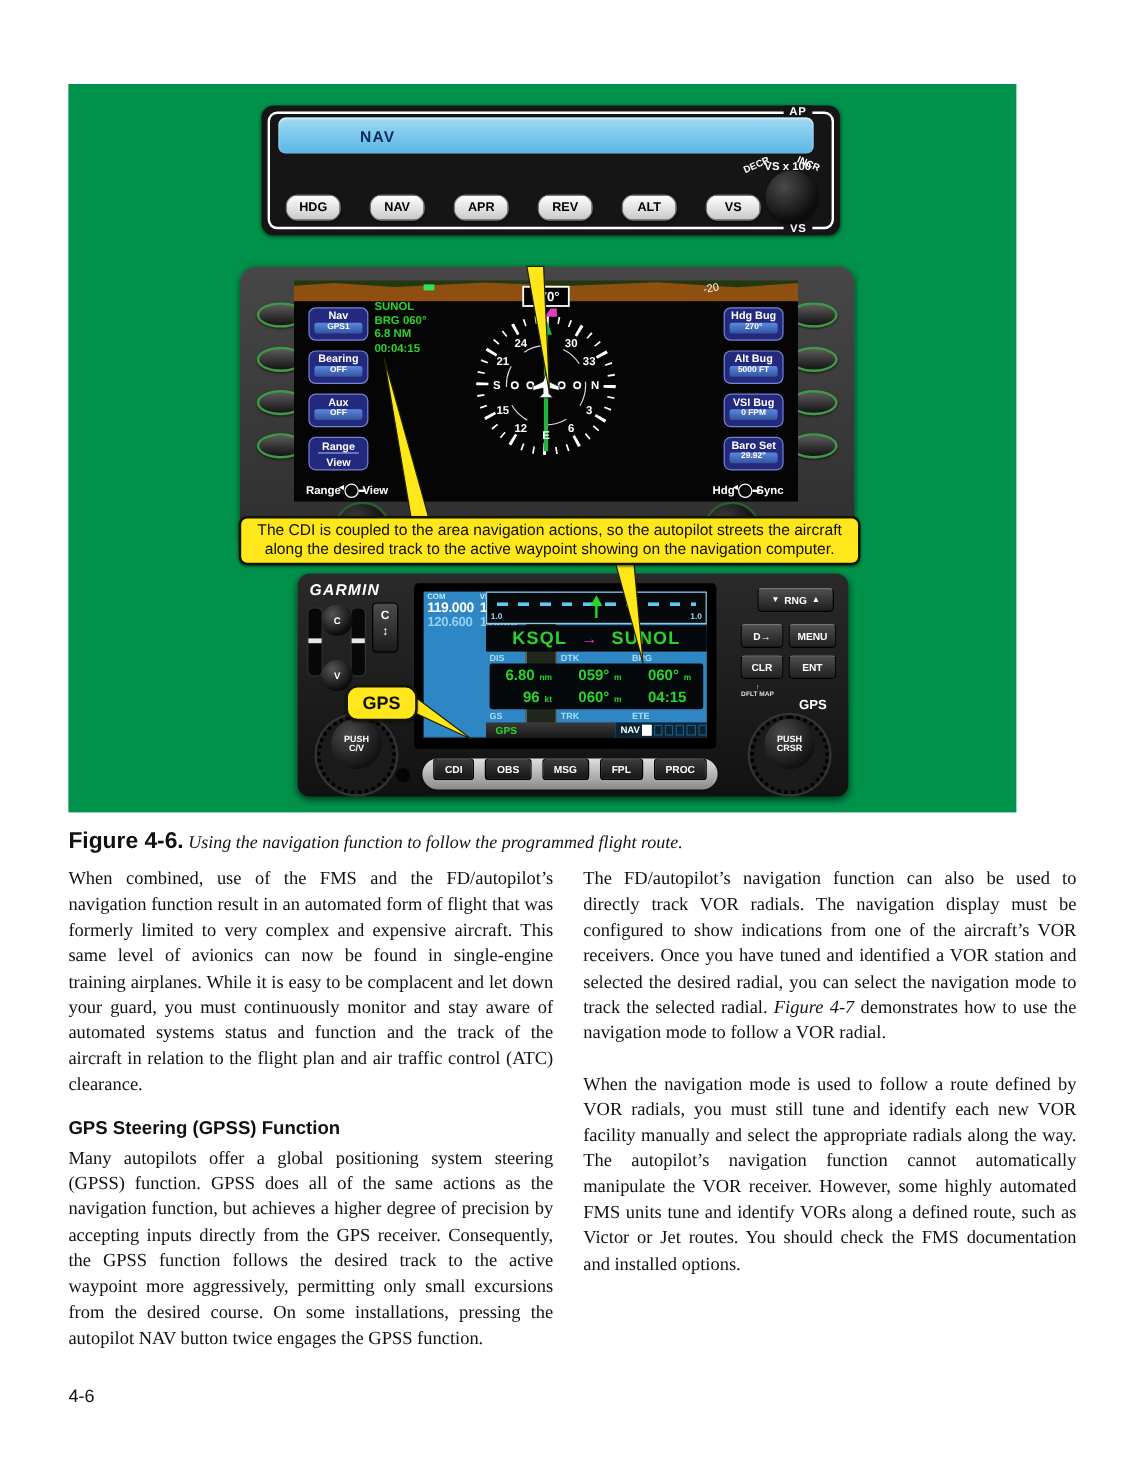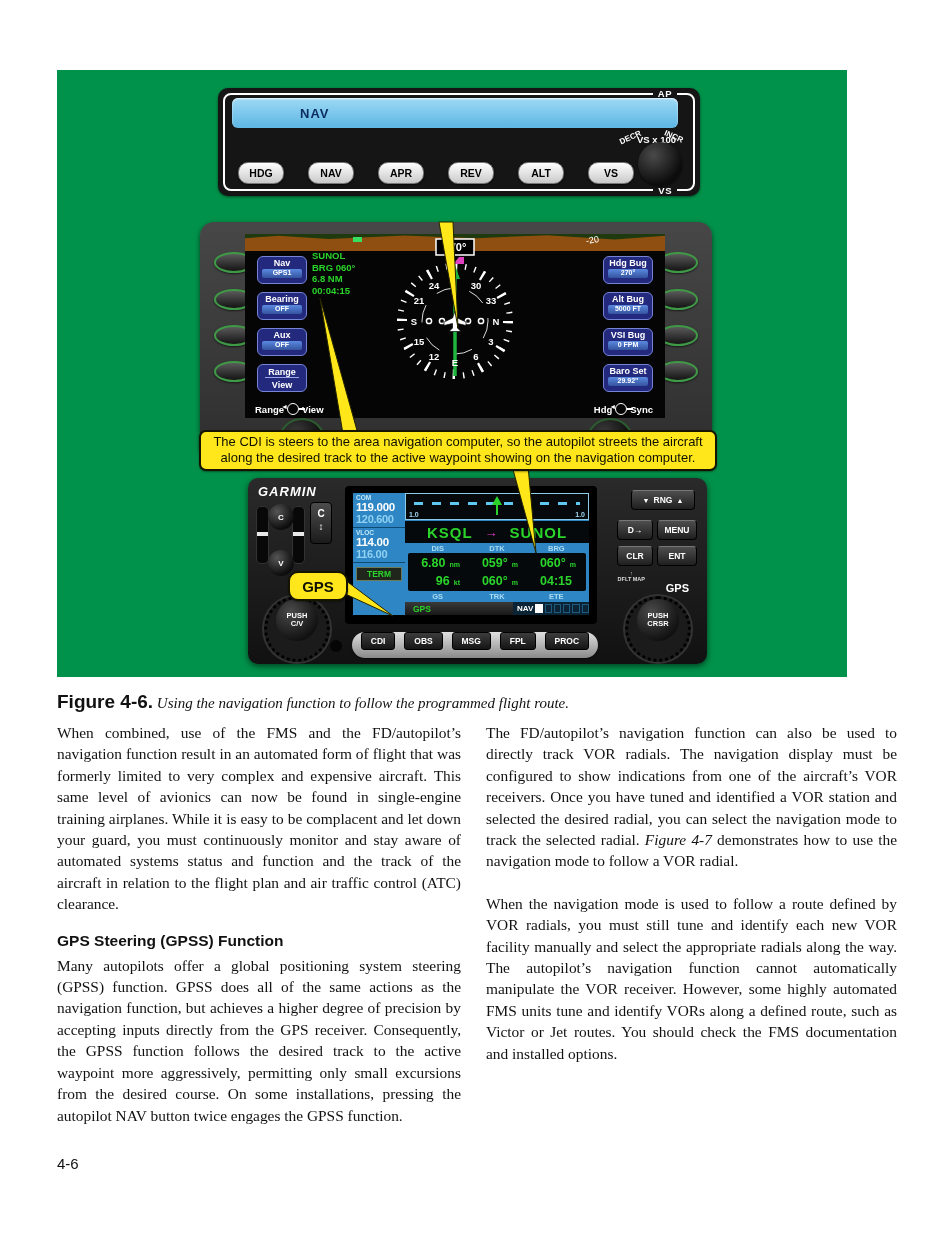--- a/index.html
+++ b/index.html
@@ -57,37 +57,37 @@
   #gps-unit{left:191px;top:408px;width:459px;height:186px;background:linear-gradient(#2a2a2a,#111);border-radius:10px;box-shadow:0 2px 6px rgba(0,0,0,.6);}
   #garmin-logo{position:absolute;left:10px;top:6px;color:#fff;font:bold italic 13px "Liberation Sans",sans-serif;letter-spacing:1px;}
   .slider{position:absolute;width:11px;height:56px;background:#080808;border-radius:5px;border:1px solid #333;}
   .slider::after{content:"";position:absolute;left:0;right:0;height:4px;background:#e8e8e8;top:45%;}
   .sm-knob{position:absolute;width:26px;height:26px;border-radius:50%;background:radial-gradient(circle at 35% 30%,#555,#0d0d0d 70%);color:#fff;font:bold 8px "Liberation Sans",sans-serif;display:flex;align-items:center;justify-content:center;}
   #flip-c{position:absolute;left:62px;top:24px;width:20px;height:36px;background:linear-gradient(#4c4c4c,#1b1b1b);border:1px solid #000;border-radius:4px;color:#fff;font:bold 10px "Liberation Sans",sans-serif;text-align:center;line-height:13px;padding-top:4px;}
   .big-knob{position:absolute;width:60px;height:60px;border-radius:50%;background:#1b1b1b;border:3px dotted #000;box-shadow:0 0 0 2px #333;display:flex;justify-content:center;}
   .big-knob .bk-in{width:42px;height:42px;border-radius:50%;background:radial-gradient(circle at 35% 30%,#4a4a4a,#101010 75%);color:#fff;font:bold 7.5px "Liberation Sans",sans-serif;text-align:center;display:flex;flex-direction:column;align-items:center;justify-content:center;line-height:8.5px;}
   #gps-screen-bezel{position:absolute;left:97px;top:8px;width:252px;height:138px;background:#000;border-radius:4px;}
   #gps-screen{position:absolute;left:8px;top:7px;width:236px;height:122px;background:#2f86c4;display:flex;}
-  #freq-col{width:52px;display:flex;flex-direction:column;font-family:"Liberation Sans",sans-serif;}
+  #freq-col{width:52px;display:flex;flex-direction:row;font-family:"Liberation Sans",sans-serif;}
   .freq-box{border-bottom:1px solid #0d4a74;padding:1px 2px 2px 3px;}
   .freq-lbl{color:#bfe8fb;font-size:6.5px;font-weight:bold;display:block;}
   .freq-a{color:#fff;font-size:11.5px;font-weight:bold;display:block;letter-spacing:-.3px;}
   .freq-s{color:#8fd2f2;font-size:11px;font-weight:bold;display:block;letter-spacing:-.3px;}
   #term-box{margin:4px 3px 0 3px;background:#20261c;border:1px solid #6a7a5a;color:#2ad42a;font:bold 8.5px "Liberation Sans",sans-serif;text-align:center;padding:1px 0;}
   #main-col{flex:1;display:flex;flex-direction:column;font-family:"Liberation Sans",sans-serif;}
   #cdi-strip{height:25px;background:#06090c;border:1.5px solid #8ecbe8;position:relative;}
   #cdi-dash{position:absolute;left:8px;right:8px;top:8px;height:3px;background:repeating-linear-gradient(90deg,#5fc8f0 0 9px,transparent 9px 18px);}
   .cdi-scale{position:absolute;bottom:1px;color:#9fd8f2;font-size:7px;font-weight:bold;}
   #cdi-arrow{position:absolute;left:50%;top:2px;transform:translateX(-50%);width:0;height:0;border-left:5px solid transparent;border-right:5px solid transparent;border-bottom:9px solid #2ad42a;}
   #cdi-stem{position:absolute;left:50%;top:10px;transform:translateX(-50%);width:2px;height:11px;background:#2ad42a;}
   #wpt-row{height:22px;background:#06090c;margin-top:1px;display:flex;align-items:center;justify-content:center;gap:12px;color:#2ad42a;font-weight:bold;font-size:15px;letter-spacing:1px;}
   #wpt-row .arrow{color:#e83cc8;font-size:13px;letter-spacing:0;}
   #fields{flex:1;display:flex;flex-direction:column;padding:0 3px;}
   .fld-lbls{display:flex;color:#aadcf4;font-size:7.5px;font-weight:bold;height:10px;align-items:center;}
-  .fld-lbls span{flex:1;text-align:center;}
+  .fld-lbls span{flex:1;text-align:left;}
   #fld-vals{flex:1;background:#06090c;border-radius:2px;display:flex;flex-direction:column;justify-content:space-around;padding:1px 2px;}
   .val-row{display:flex;}
   .val-row span{flex:1;text-align:right;color:#2ad42a;font-weight:bold;font-size:12.5px;padding-right:4px;}
   .val-row .unit{font-size:7px;}
   #status-bar{height:13px;display:flex;margin-top:1px;}
   #gps-ann{flex:1;background:linear-gradient(#3a3a3a,#181818);color:#2ad42a;font-size:8.5px;font-weight:bold;padding-left:8px;display:flex;align-items:center;}
   #nav-box{width:72px;background:#0a2436;display:flex;align-items:center;gap:2px;padding-left:4px;}
   #nav-box b{color:#fff;font-size:8px;}
   .blk{width:6px;height:7px;background:#0a2436;border:1px solid #1d5a7e;display:inline-block;}
   .blk.on{background:#fff;border-color:#fff;}
@@ -362,21 +362,21 @@
   </div>
 
   <svg id="leaders" class="abs" viewBox="0 0 778 607">
     <polygon points="382,152 396,152 401,258" fill="#ffe719" stroke="#222200" stroke-width="1"></polygon>
     <polygon points="286,364 301,364 263,228" fill="#ffe719" stroke="#222200" stroke-width="1"></polygon>
     <polygon points="455,396 471,396 479,483" fill="#ffe719" stroke="#222200" stroke-width="1"></polygon>
     <polygon points="284,507 284,522 336,546" fill="#ffe719" stroke="#222200" stroke-width="1"></polygon>
   </svg>
 
   <div id="callout2" class="abs callout">
-    <div>The CDI is steers to the area navigation computer, so the autopilot streets the aircraft</div>
+    <div>The CDI is coupled to the area navigation actions, so the autopilot streets the aircraft</div>
     <div>along the desired track to the active waypoint showing on the navigation computer.</div>
   </div>
   <div id="gps-callout" class="abs callout">GPS</div>
 </div>
 
 <div id="caption" class="abs">
   <b>Figure 4-6.</b>
   <i>Using the navigation function to follow the programmed flight route.</i>
 </div>
 

